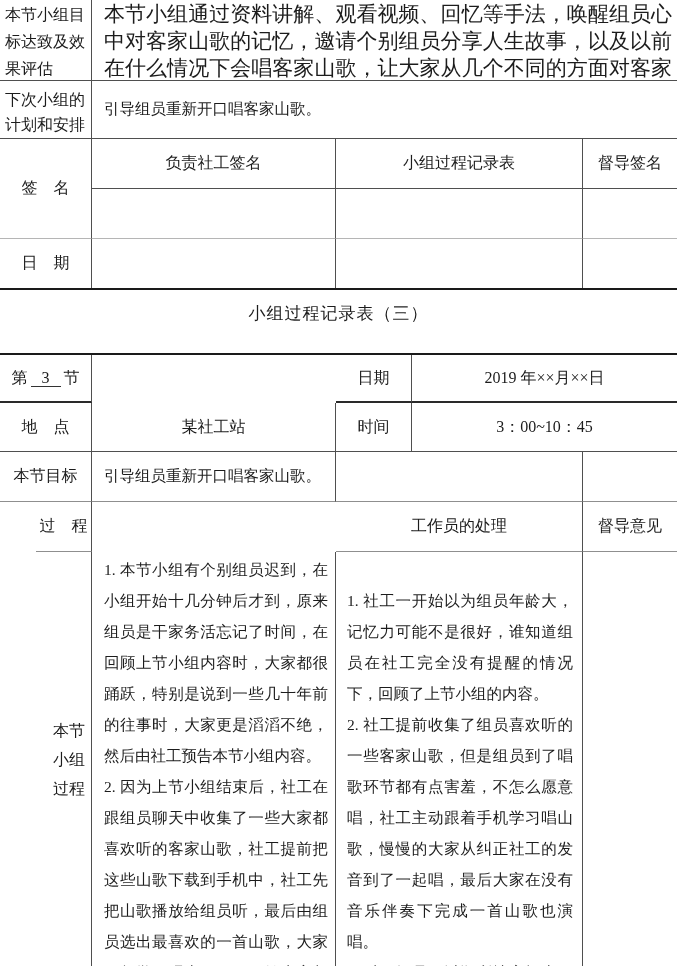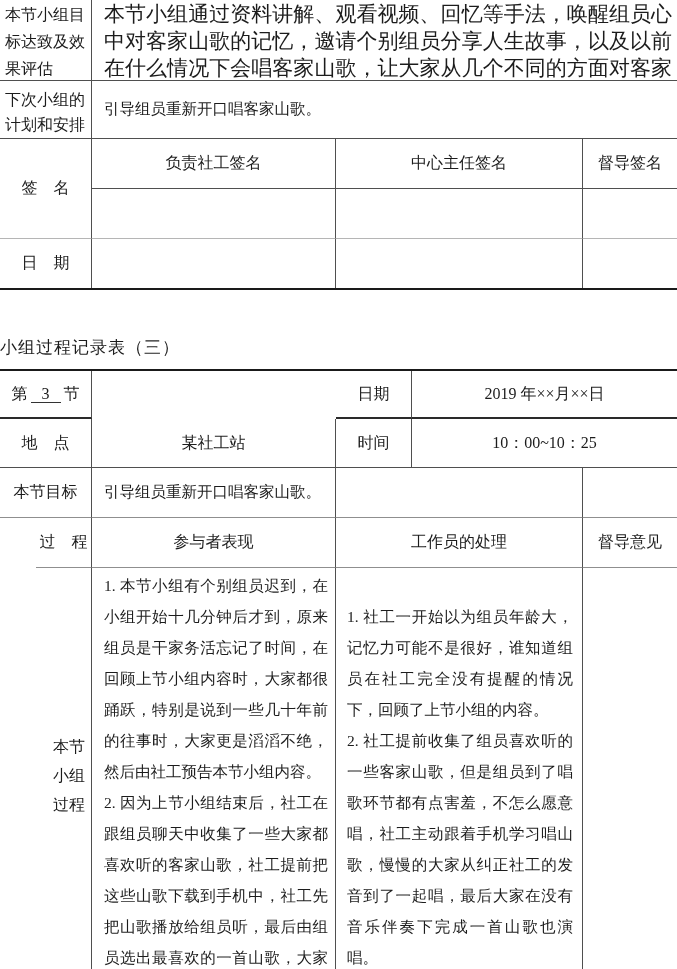--- a/index.html
+++ b/index.html
@@ -22,21 +22,21 @@
   
   .eval-label{grid-area:1/1;display:block;padding:1px 2px 0 5px;line-height:27px;text-align:left;}
   .eval-content{grid-area:1/2/2/5;display:block;border-right:none;padding:1px 5px 0 12px;line-height:27px;font-size:21px;text-align:justify;}
   .plan-label{grid-area:2/1;display:block;padding:6px 2px 0 5px;line-height:25px;text-align:left;}
   .plan-content{grid-area:2/2/3/5;border-right:none;justify-content:flex-start;padding-left:12px;font-size:15.5px;}
   .sig-label{grid-area:3/1/5/2;}
   .sig-h1{grid-area:3/2;text-align:right;} .sig-h2{grid-area:3/3;} .sig-h3{grid-area:3/4;}
   .sig-e1{grid-area:4/2;} .sig-e2{grid-area:4/3;} .sig-e3{grid-area:4/4;}
   .date-label{grid-area:5/1;} .date-e1{grid-area:5/2;} .date-e2{grid-area:5/3;} .date-e3{grid-area:5/4;}
   
-  .title-band{height:63px;box-sizing:border-box;padding-top:30px;margin-top:16px;}
+  .title-band{height:63px;box-sizing:border-box;padding-top:12px;text-align:center;}
   .title-band h1{margin:0;font-size:17px;font-weight:normal;letter-spacing:1px;}
   
   .session{grid-area:1/1;} .participants{grid-area:1/2;}
   .date-l{grid-area:1/3;} .date-v{grid-area:1/4/2/6;border-right:none;}
   .loc-l{grid-area:2/1;} .loc-v{grid-area:2/2;}
   .time-l{grid-area:2/3;} .time-v{grid-area:2/4/3/6;border-right:none;}
   .goal-l{grid-area:3/1;} .goal-v{grid-area:3/2;justify-content:flex-start;padding-left:12px;font-size:15.5px;}
   .goal-e1{grid-area:3/3/4/5;} .goal-e2{grid-area:3/5;border-right:none;}
   .proc-l{grid-area:4/1;margin-left:36px;} .ph-participant{grid-area:4/2;}
   .ph-worker{grid-area:4/3/5/5;} .ph-supervisor{grid-area:4/5;border-right:none;}
@@ -55,21 +55,21 @@
 
   <section class="tbl top-table">
     <div class="c eval-label">本节小组目标达致及效果评估</div>
     <div class="c eval-content">本节小组通过资料讲解、观看视频、回忆等手法，唤醒组员心中对客家山歌的记忆，邀请个别组员分享人生故事，以及以前在什么情况下会唱客家山歌，让大家从几个不同的方面对客家山歌有更多的了解，所以本节目标达成。</div>
 
     <div class="c plan-label">下次小组的计划和安排</div>
     <div class="c plan-content">引导组员重新开口唱客家山歌。</div>
 
     <div class="c sig-label grey-b">签　名</div>
     <div class="c sig-h1">负责社工签名</div>
-    <div class="c sig-h2">中心主任签名</div>
+    <div class="c sig-h2">小组过程记录表</div>
     <div class="c sig-h3 no-r">督导签名</div>
     <div class="c sig-e1 grey-b"></div>
     <div class="c sig-e2 grey-b"></div>
     <div class="c sig-e3 no-r grey-b"></div>
 
     <div class="c date-label no-b">日　期</div>
     <div class="c date-e1 no-b"></div>
     <div class="c date-e2 no-b"></div>
     <div class="c date-e3 no-r no-b"></div>
   </section>
@@ -83,29 +83,28 @@
       <span>第</span>
       <span class="num-underline">3</span>
       <span>节</span>
     </div>
     <div class="c date-l thick-b">日期</div>
     <div class="c date-v thick-b">2019 年××月××日</div>
 
     <div class="c loc-l">地　点</div>
     <div class="c loc-v">某社工站</div>
     <div class="c time-l">时间</div>
-    <div class="c time-v">10：00~10：25</div>
+    <div class="c time-v">3：00~10：45</div>
 
     <div class="c goal-l lite-b">本节目标</div>
     <div class="c goal-v lite-b">引导组员重新开口唱客家山歌。</div>
     <div class="c goal-e1 lite-b"></div>
     <div class="c goal-e2 lite-b"></div>
 
     <div class="c proc-l lite-b">过　程</div>
-    <div class="c ph-participant lite-b">参与者表现</div>
     <div class="c ph-worker lite-b">工作员的处理</div>
     <div class="c ph-supervisor lite-b">督导意见</div>
 
     <div class="c big-l">
       <span class="wrap4">本节小组过程</span>
     </div>
     <div class="c notes notes-participant">
       <p>1. 本节小组有个别组员迟到，在小组开始十几分钟后才到，原来组员是干家务活忘记了时间，在回顾上节小组内容时，大家都很踊跃，特别是说到一些几十年前的往事时，大家更是滔滔不绝，然后由社工预告本节小组内容。</p>
       <p>2. 因为上节小组结束后，社工在跟组员聊天中收集了一些大家都喜欢听的客家山歌，社工提前把这些山歌下载到手机中，社工先把山歌播放给组员听，最后由组员选出最喜欢的一首山歌，大家一起学习唱山歌，一开始大家都有点放不开，不怎么开口唱，于</p>
     </div>

